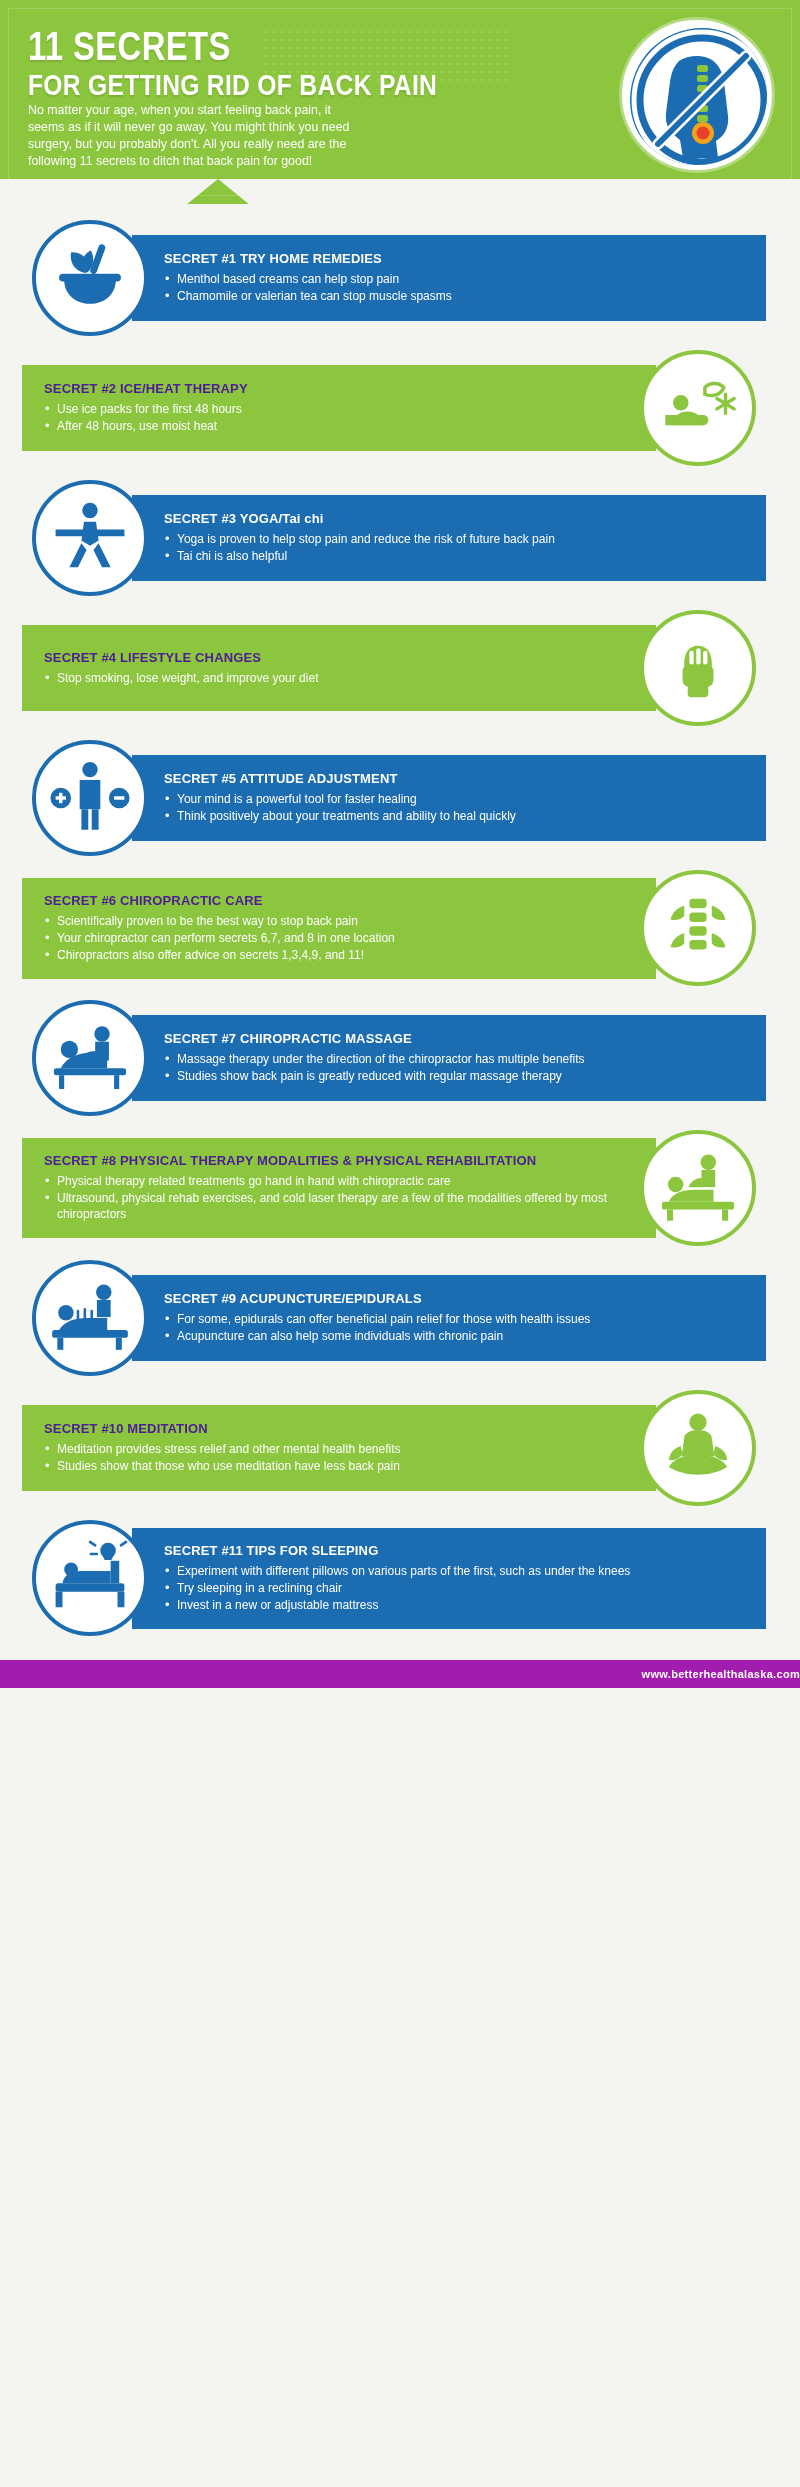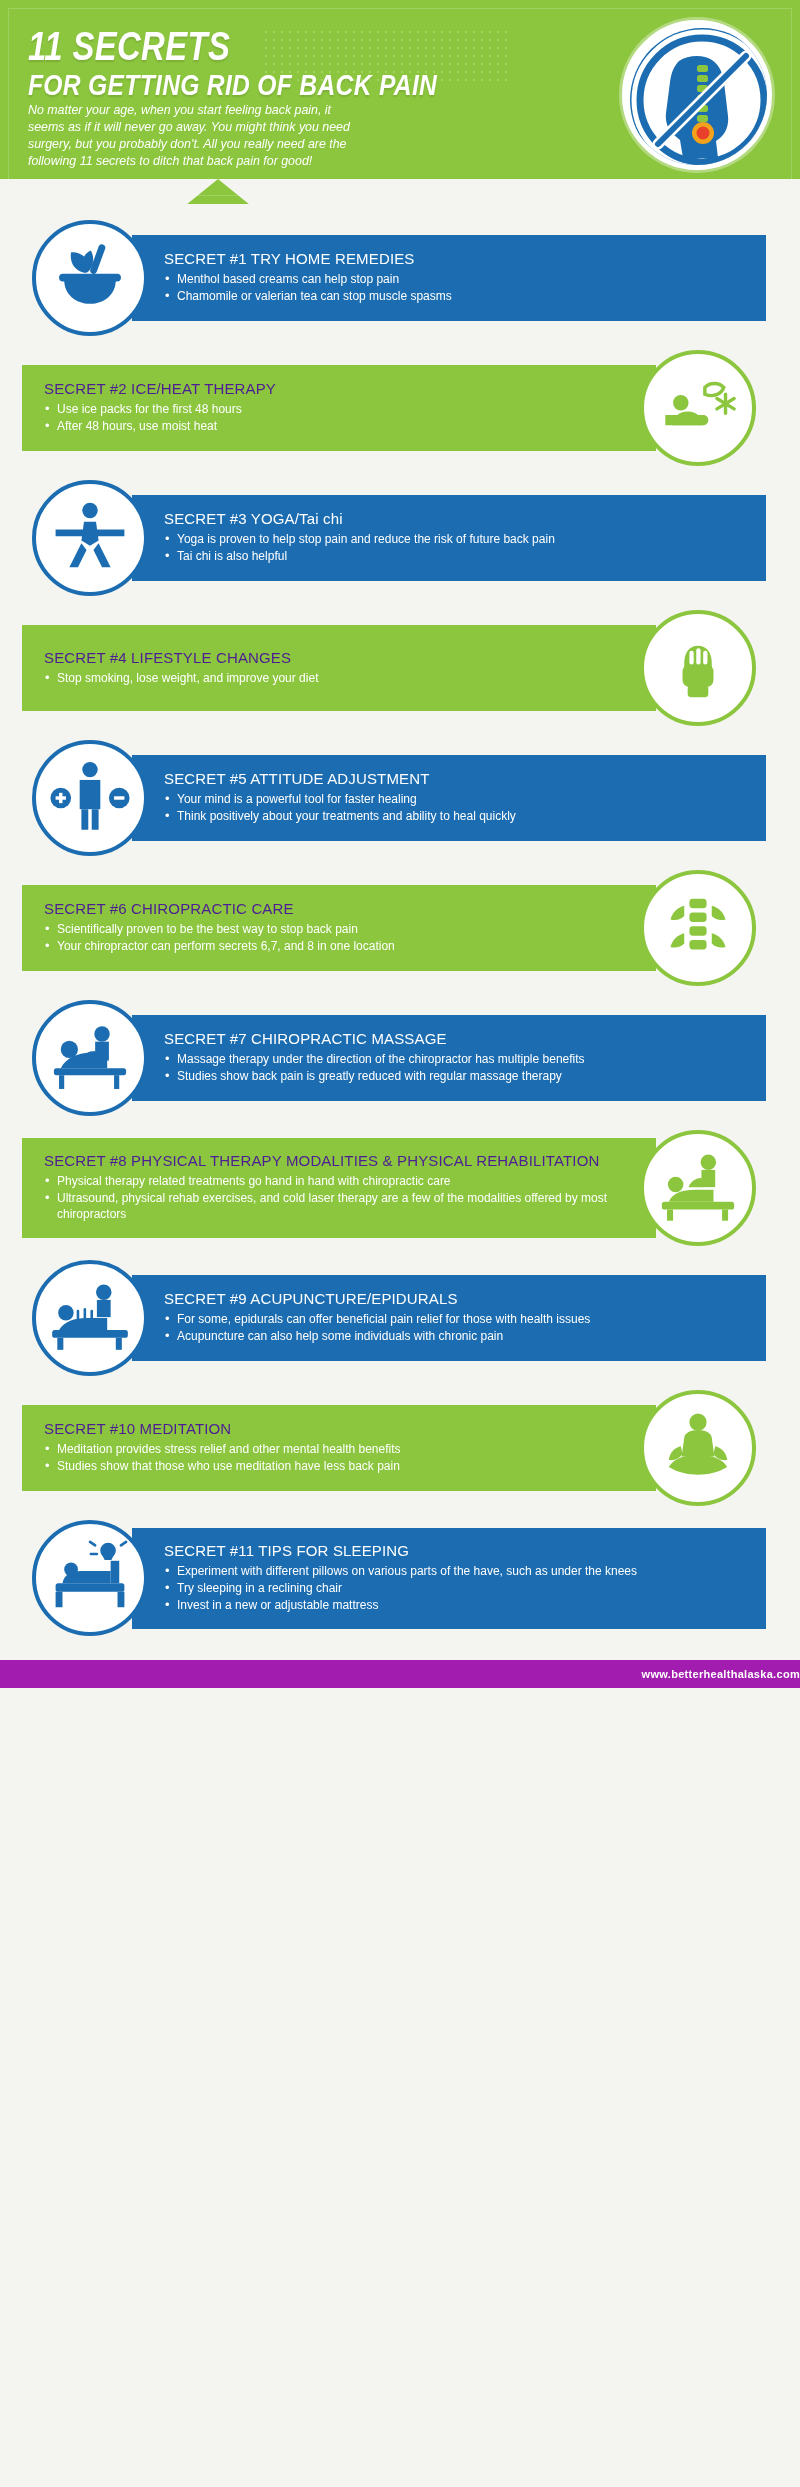--- a/index.html
+++ b/index.html
@@ -10,21 +10,20 @@
     -webkit-font-smoothing: antialiased;
   }
   .page { width: 800px; position: relative; background: #f4f4f0; }
 
   
   .header {
     position: relative;
     background: #8cc63e;
     padding: 26px 28px 34px 28px;
     overflow: hidden;
-    font-style: italic;
   }
   .header::before {
     content: "";
     position: absolute; left: 8px; top: 8px; right: 8px; bottom: 8px;
     border: 1px solid rgba(255,255,255,0.18);
     pointer-events: none;
   }
   .header-inner { position: relative; width: 540px; }
   .title-line1 {
     font-size: 40px; line-height: 40px; font-weight: bold;
@@ -96,21 +95,21 @@
   .panel.blue  { background: #1b6cb0; }
   .panel.green { background: #8cc63e; }
 
   .row.left-icon  .panel { margin-left: -16px; padding-left: 32px; }
   .row.right-icon .panel { margin-right: -16px; padding-right: 32px; }
 
   .row.left-icon  { padding-left: 32px; padding-right: 34px; }
   .row.right-icon { padding-left: 22px; padding-right: 44px; }
 
   .panel-title {
-    font-size: 15px; font-weight: normal; color: #ffffff;
+    font-size: 13px; font-weight: bold; color: #ffffff;
     letter-spacing: 0.15px; line-height: 15px; margin-bottom: 5px;
   }
   .panel.green .panel-title { color: #4c1d95; }
 
   
   .footer {
     margin-top: 24px; background: #a21caf;
     height: 28px; display: flex; align-items: center; justify-content: flex-end;
   }
   .footer-url { color: #ffffff; font-size: 11px; font-weight: bold; letter-spacing: 0.3px; }
@@ -291,20 +290,21 @@
                 <path d="M34 56c-8 2-14 8-16 16 6 2 12 0 16-4z"></path>
                 <path d="M66 56c8 2 14 8 16 16-6 2-12 0-16-4z"></path>
               </g>
             </svg>
           </div>
           <div class="panel green">
             <div class="panel-title">SECRET #6 CHIROPRACTIC CARE</div>
             <ul class="bullets">
               <li>Scientifically proven to be the best way to stop back pain</li>
               <li>Your chiropractor can perform secrets 6,7, and 8 in one location</li>
+              <li>Chiropractors also offer advice on secrets 1,3,4,9, and 11!</li>
             </ul>
           </div>
         </div>
       </div>
       <div class="row left-icon">
         <div class="row-body">
           <div class="badge blue">
             <svg width="86" height="86" viewBox="0 0 100 100" aria-hidden="true">
               <rect x="8" y="62" width="84" height="8" rx="3" fill="#1b6cb0"></rect>
               <path d="M16 62c6-12 20-18 34-18h20v18z" fill="#1b6cb0"></path>
@@ -409,21 +409,21 @@
               <g stroke="#1b6cb0" stroke-width="3" stroke-linecap="round">
                 <line x1="56" y1="12" x2="50" y2="8"></line>
                 <line x1="58" y1="22" x2="51" y2="22"></line>
                 <line x1="86" y1="12" x2="92" y2="8"></line>
               </g>
             </svg>
           </div>
           <div class="panel blue">
             <div class="panel-title">SECRET #11 TIPS FOR SLEEPING</div>
             <ul class="bullets">
-              <li>Experiment with different pillows on various parts of the have, such as under the knees</li>
+              <li>Experiment with different pillows on various parts of the first, such as under the knees</li>
               <li>Try sleeping in a reclining chair</li>
               <li>Invest in a new or adjustable mattress</li>
             </ul>
           </div>
         </div>
       </div>
     </div>
 
   <div class="footer">
     <span class="footer-url">www.betterhealthalaska.com</span>

